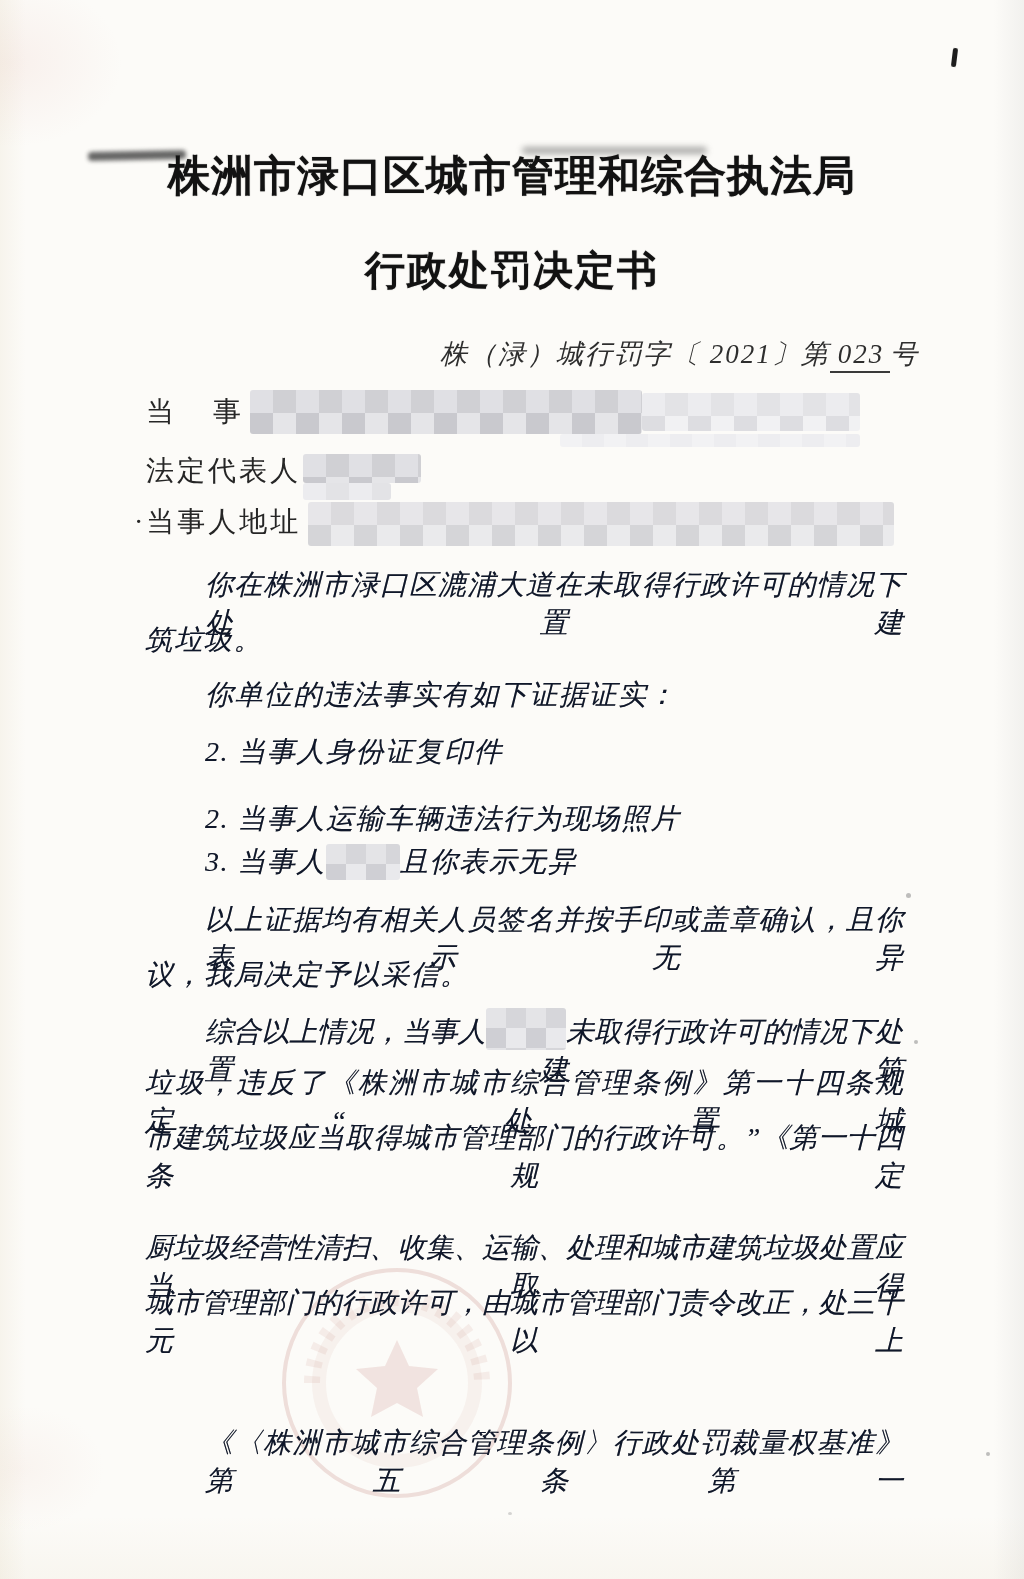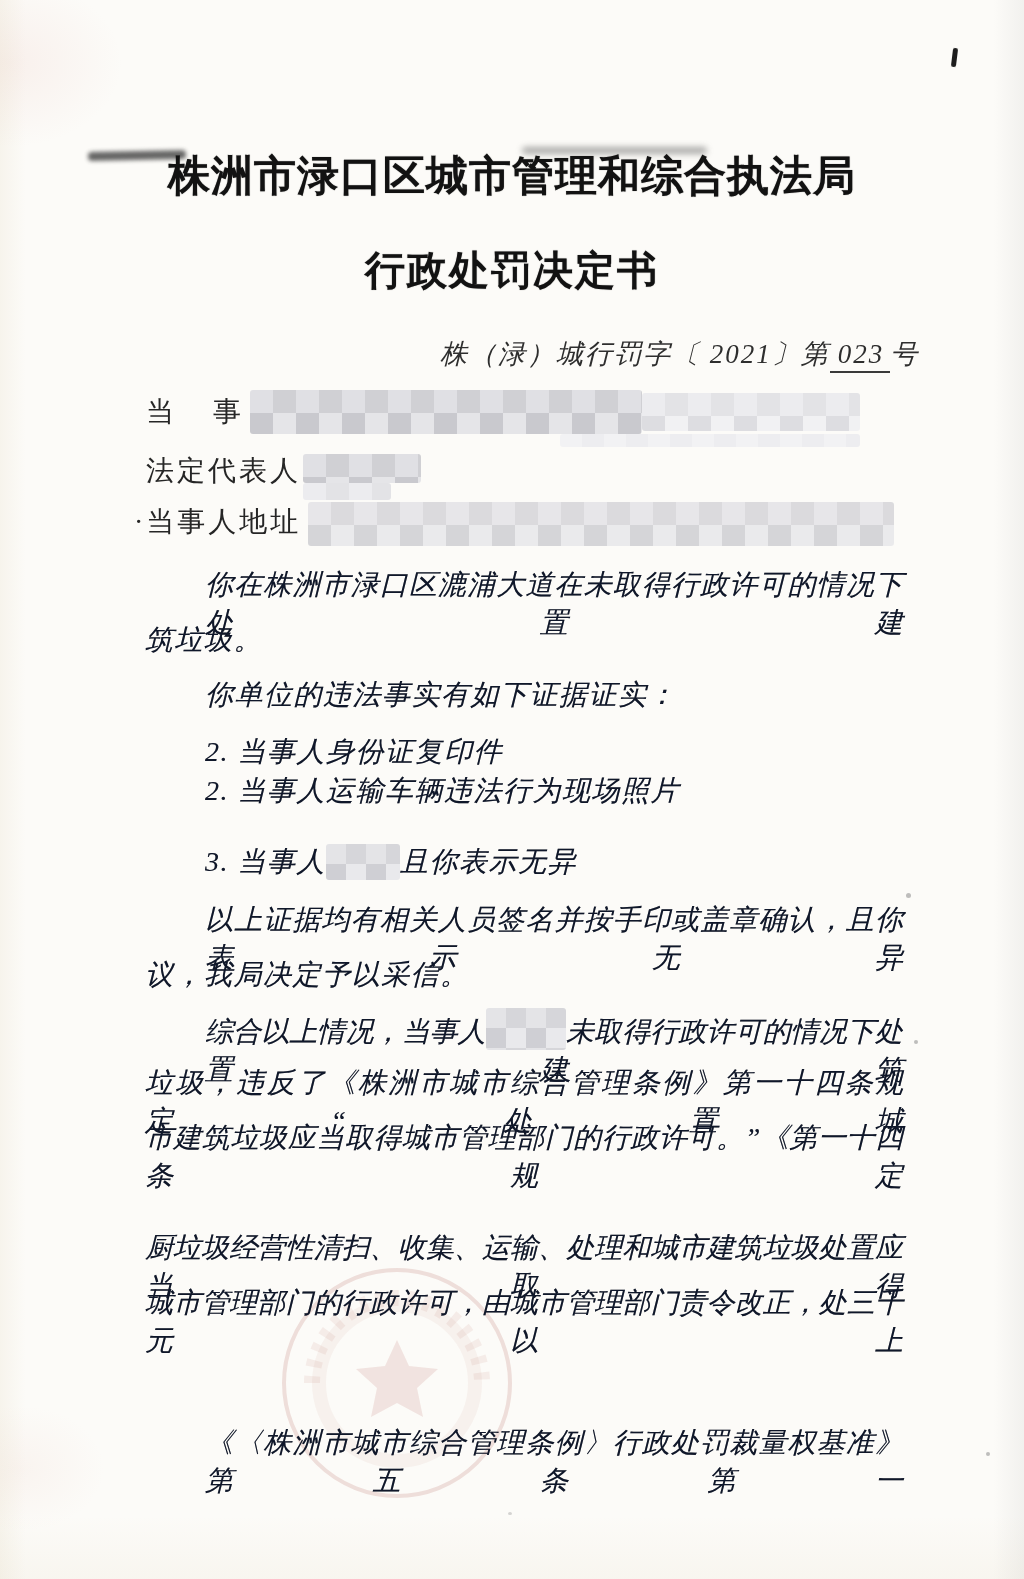--- a/index.html
+++ b/index.html
@@ -147,21 +147,21 @@
   <div class="mosl" style="left:642px; top:393px; width:218px; height:38px;"></div>
   <div class="mosxl" style="left:560px; top:434px; width:300px; height:13px;"></div>
   <div class="mos" style="left:303px; top:454px; width:118px; height:29px;"></div>
   <div class="mosl" style="left:303px; top:483px; width:88px; height:17px;"></div>
   <div class="mos" style="left:308px; top:502px; width:586px; height:44px; opacity:0.75;"></div>
 
   <div class="bl ind just" style="top:566px;">你在株洲市渌口区漉浦大道在未取得行政许可的情况下处置建</div>
   <div class="bl" style="top:621px;">筑垃圾。</div>
   <div class="bl ind" style="top:676px;">你单位的违法事实有如下证据证实：</div>
   <div class="bl ind" style="top:733px;">2. 当事人身份证复印件</div>
-  <div class="bl ind" style="top:772px;">2. 当事人运输车辆违法行为现场照片</div>
+  <div class="bl ind" style="top:800px;">2. 当事人运输车辆违法行为现场照片</div>
   <div class="bl ind" style="top:843px;"><span>3. 当事人</span><span class="mos-inline" style="width:74px; height:36px;"></span><span>且你表示无异</span></div>
   <div class="bl ind just" style="top:901px;">以上证据均有相关人员签名并按手印或盖章确认，且你表示无异</div>
   <div class="bl" style="top:956px;">议，我局决定予以采信。</div>
   <div class="bl ind just" style="top:1008px;"><span>综合以上情况，当事人</span><span class="mos-inline" style="width:80px; height:42px;"></span><span>未取得行政许可的情况下处置建筑</span></div>
   <div class="bl just" style="top:1064px;">垃圾，违反了《株洲市城市综合管理条例》第一十四条规定“处置城</div>
   <div class="bl just" style="top:1119px;">市建筑垃圾应当取得城市管理部门的行政许可。”《第一十四条规定</div>
   <div class="bl just" style="top:1229px;">厨垃圾经营性清扫、收集、运输、处理和城市建筑垃圾处置应当取得</div>
   <div class="bl just" style="top:1284px;">城市管理部门的行政许可，由城市管理部门责令改正，处三千元以上</div>
   <div class="bl ind just" style="top:1424px;">《〈株洲市城市综合管理条例〉行政处罚裁量权基准》第五条第一</div>
 

